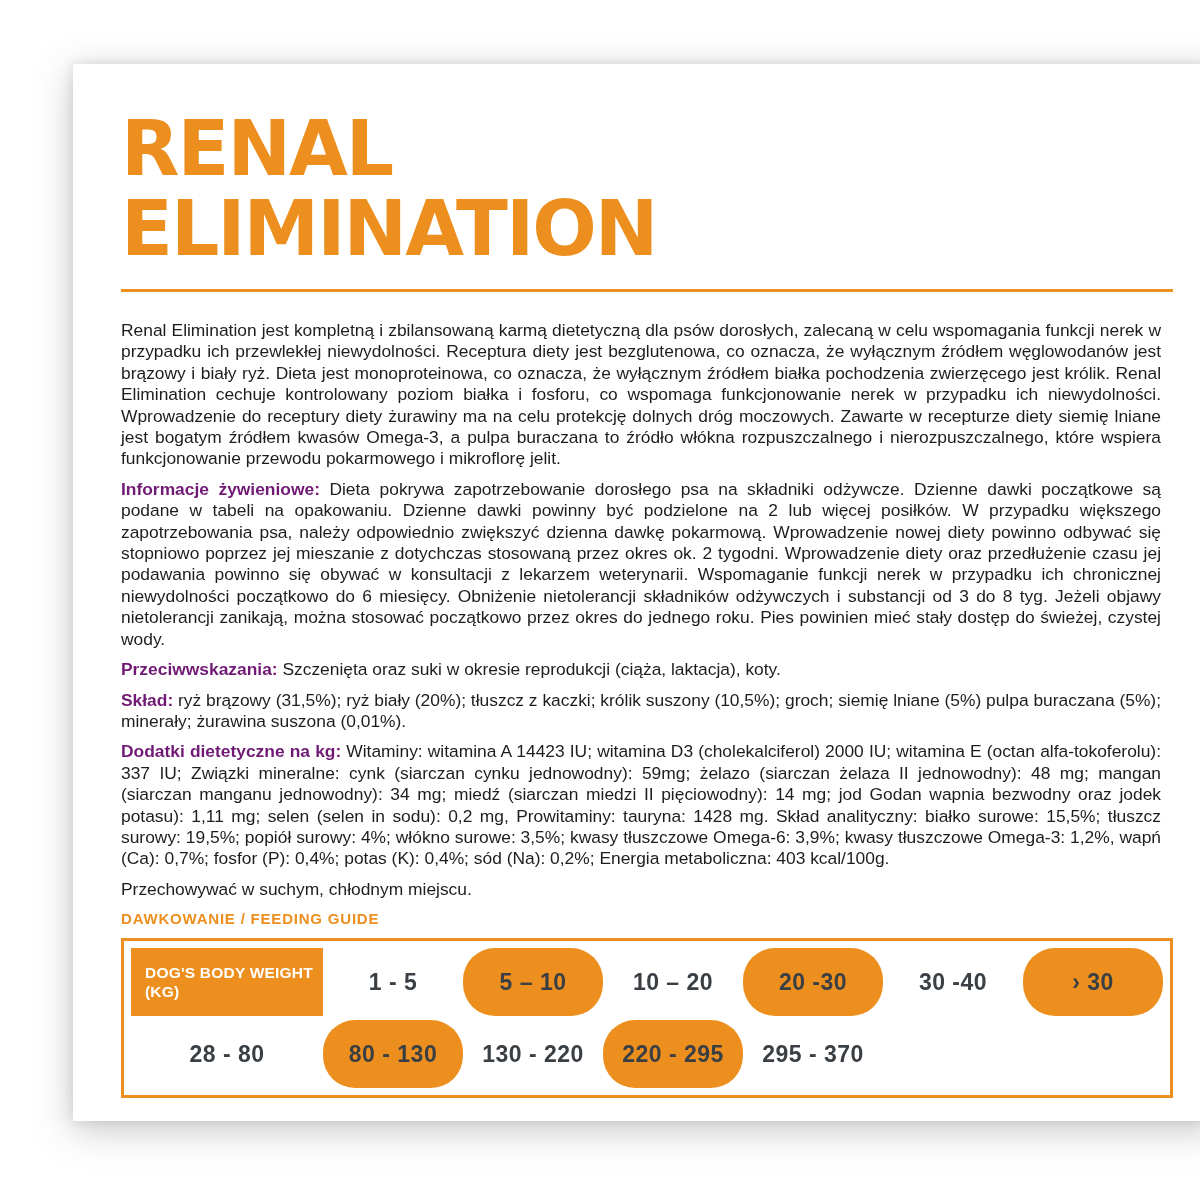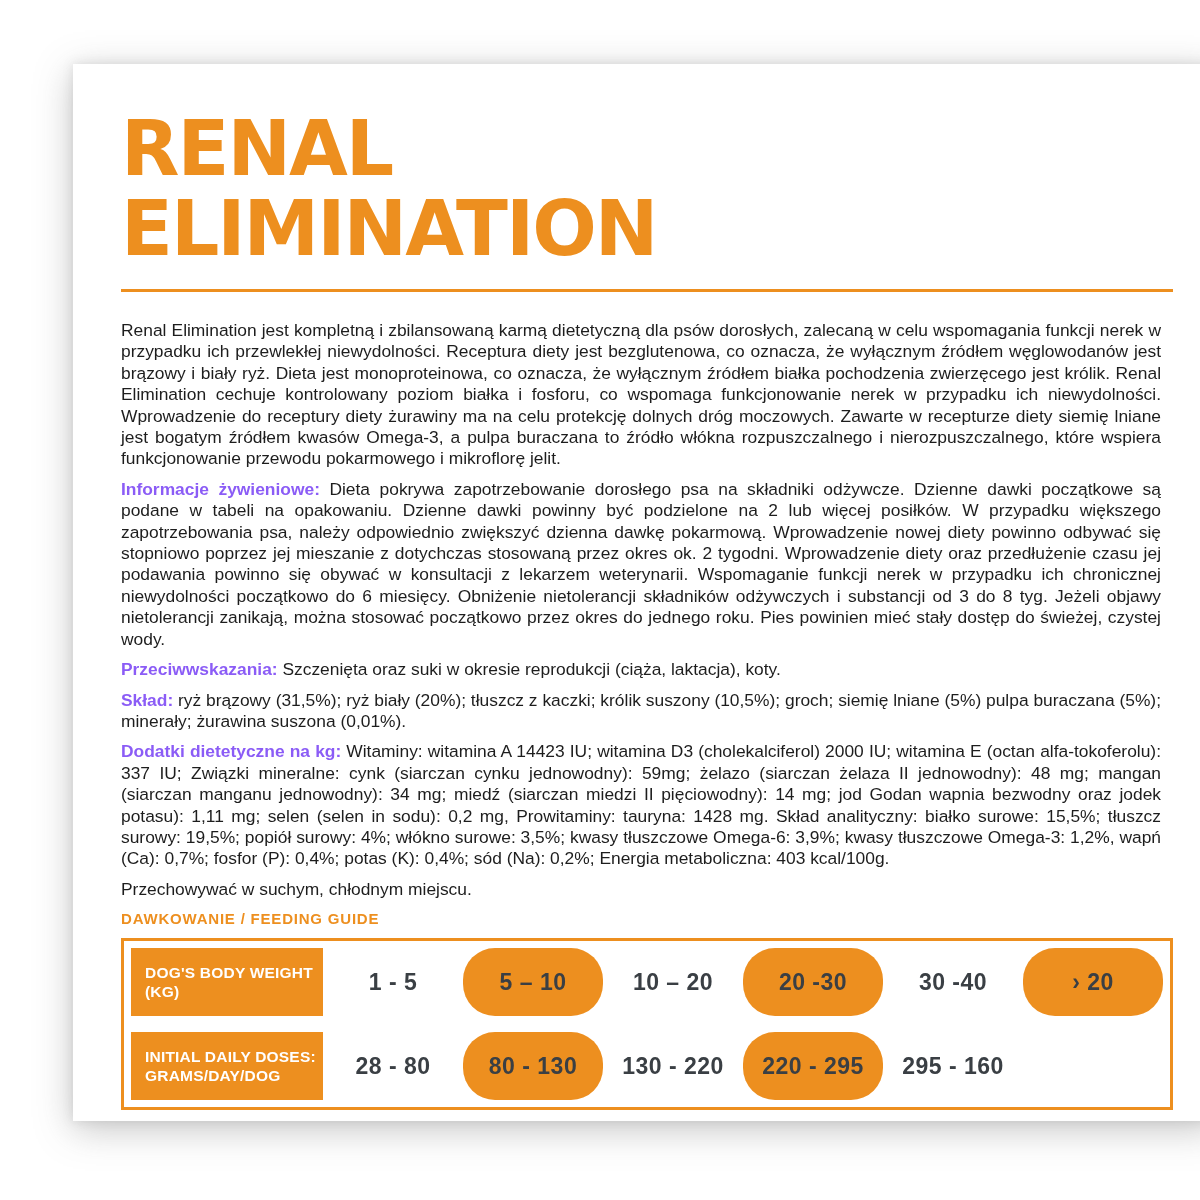--- a/index.html
+++ b/index.html
@@ -37,36 +37,36 @@
     border: none;
     margin: 20px 0 28px 0;
   }
   .bodytext p {
     font-size: 17.4px;
     line-height: 21.4px;
     color: #1d1d1d;
     text-align: justify;
     margin: 0 12px 9px 0;
   }
-  .bodytext b { color: #8b5cf6; }
+  .bodytext b { color: #701a75; }
   .feeding-heading {
     color: #ED8F1F;
     font-weight: bold;
     font-size: 15px;
     letter-spacing: 0.8px;
     margin: 10px 0 11px 0;
   }
   .fg-table {
     border: 3px solid #ED8F1F;
     box-sizing: border-box;
     padding: 7px;
     display: grid;
     grid-template-columns: 192px repeat(6, 1fr);
     grid-auto-rows: 68px;
-    row-gap: 16px;
+    row-gap: 4px;
     background: #ffffff;
   }
   .cell {
     display: flex;
     align-items: center;
     justify-content: center;
     font-size: 23px;
     font-weight: bold;
     color: #3a3f44;
     letter-spacing: 0.5px;
@@ -112,23 +112,22 @@
   <div class="feeding-heading">DAWKOWANIE / FEEDING GUIDE</div>
 
   <div class="fg-table">
 
     <div class="cell head">DOG'S BODY WEIGHT (KG)</div>
     <div class="cell">1 - 5</div>
     <div class="cell orange">5 – 10</div>
     <div class="cell">10 – 20</div>
     <div class="cell orange">20 -30</div>
     <div class="cell">30 -40</div>
-    <div class="cell orange">› 20</div>
+    <div class="cell orange">› 30</div>
 
-    <div class="cell head">INITIAL DAILY DOSES: GRAMS/DAY/DOG</div>
     <div class="cell">28 - 80</div>
     <div class="cell orange">80 - 130</div>
     <div class="cell">130 - 220</div>
     <div class="cell orange">220 - 295</div>
-    <div class="cell">295 - 160</div>
+    <div class="cell">295 - 370</div>
   </div>
 
 </div>
 
 </body></html>

